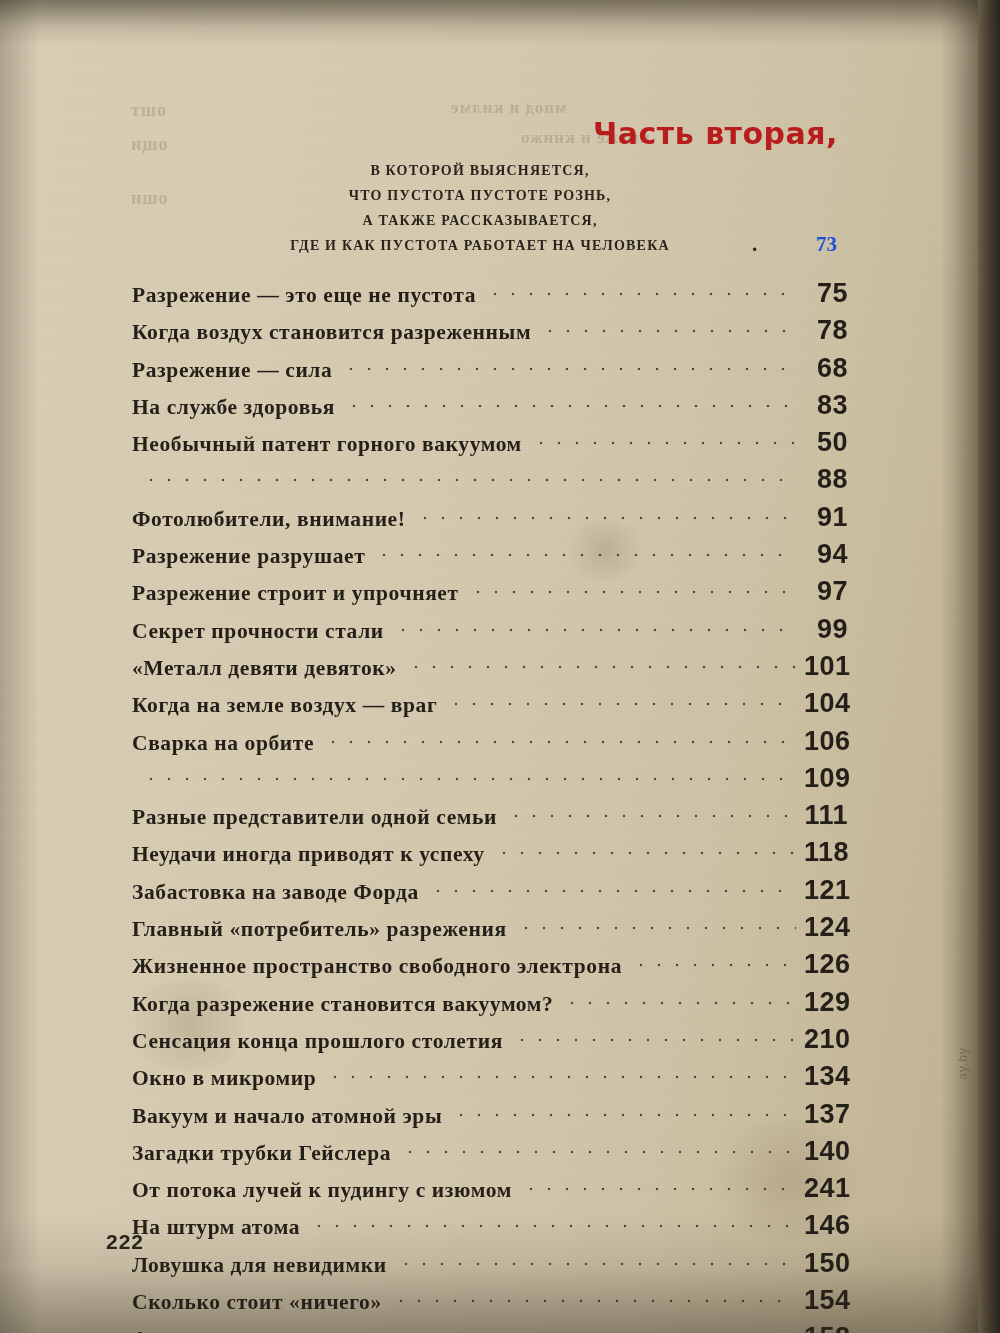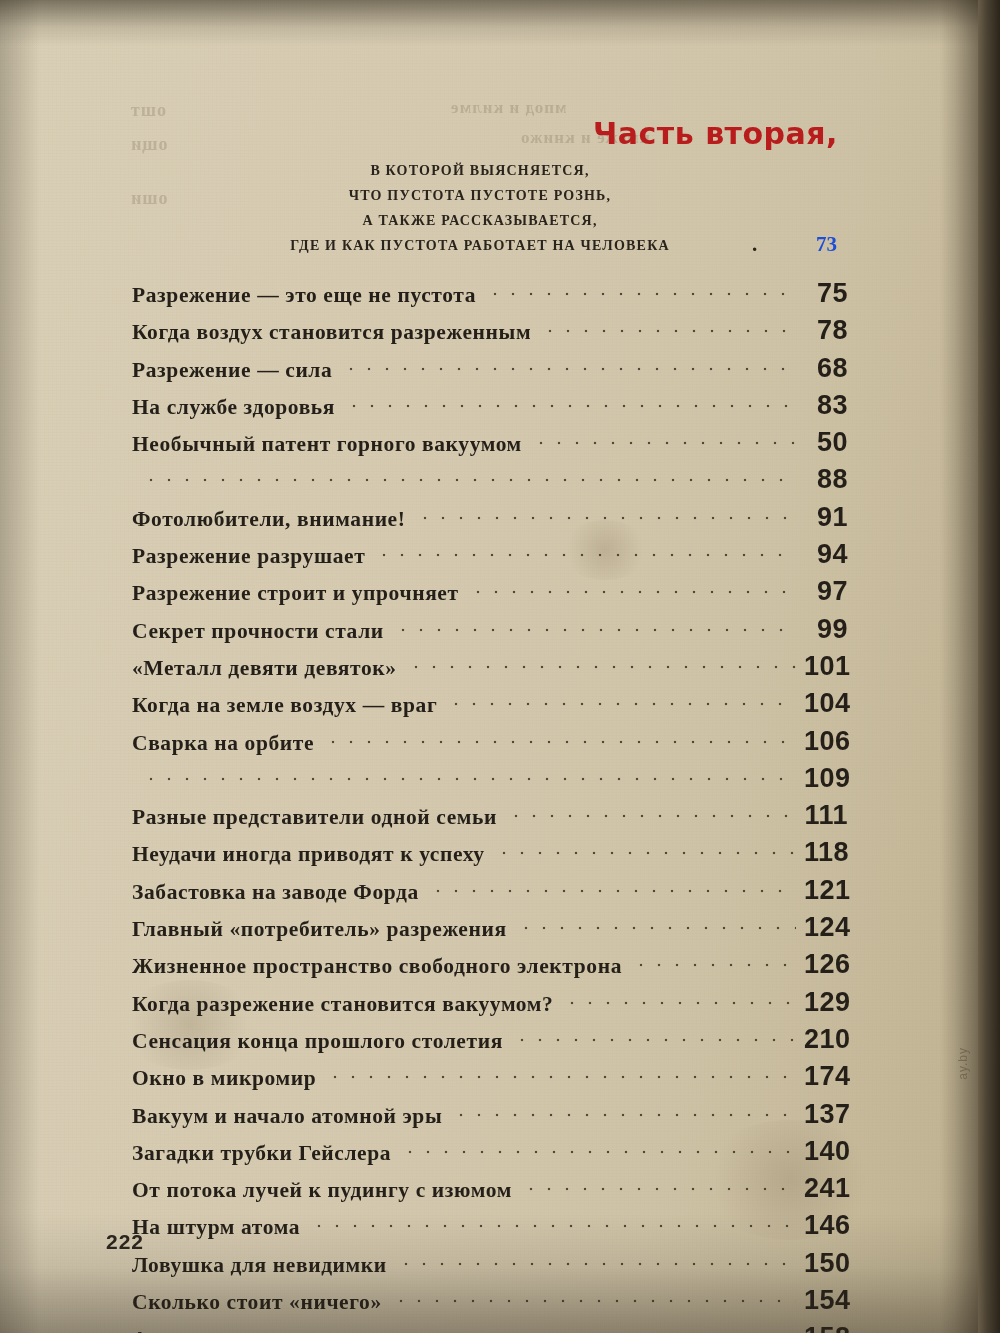--- a/index.html
+++ b/index.html
@@ -348,21 +348,21 @@
           <span class="toc-page">129</span>
         </div>
         <div class="toc-row">
           <span class="toc-title">Сенсация конца прошлого столетия</span>
           <span class="toc-leader"></span>
           <span class="toc-page">210</span>
         </div>
         <div class="toc-row">
           <span class="toc-title">Окно в микромир</span>
           <span class="toc-leader"></span>
-          <span class="toc-page">174</span>
+          <span class="toc-page">134</span>
         </div>
         <div class="toc-row">
           <span class="toc-title">Вакуум и начало атомной эры</span>
           <span class="toc-leader"></span>
           <span class="toc-page">137</span>
         </div>
         <div class="toc-row">
           <span class="toc-title">Загадки трубки Гейслера</span>
           <span class="toc-leader"></span>
           <span class="toc-page">140</span>

